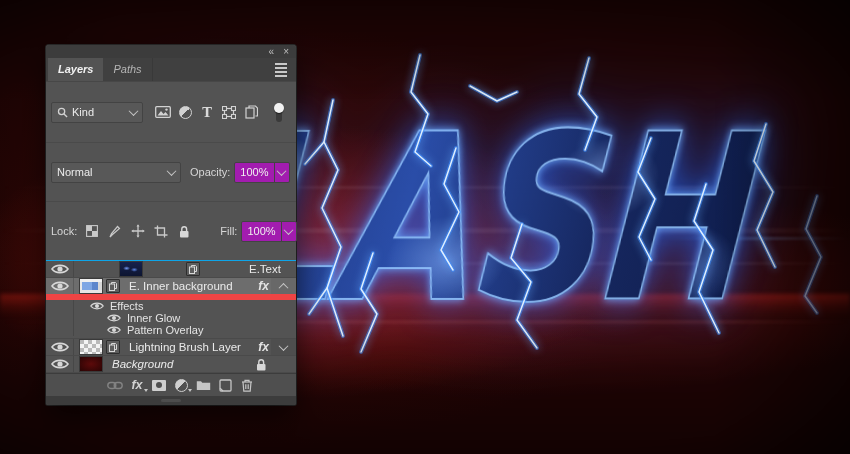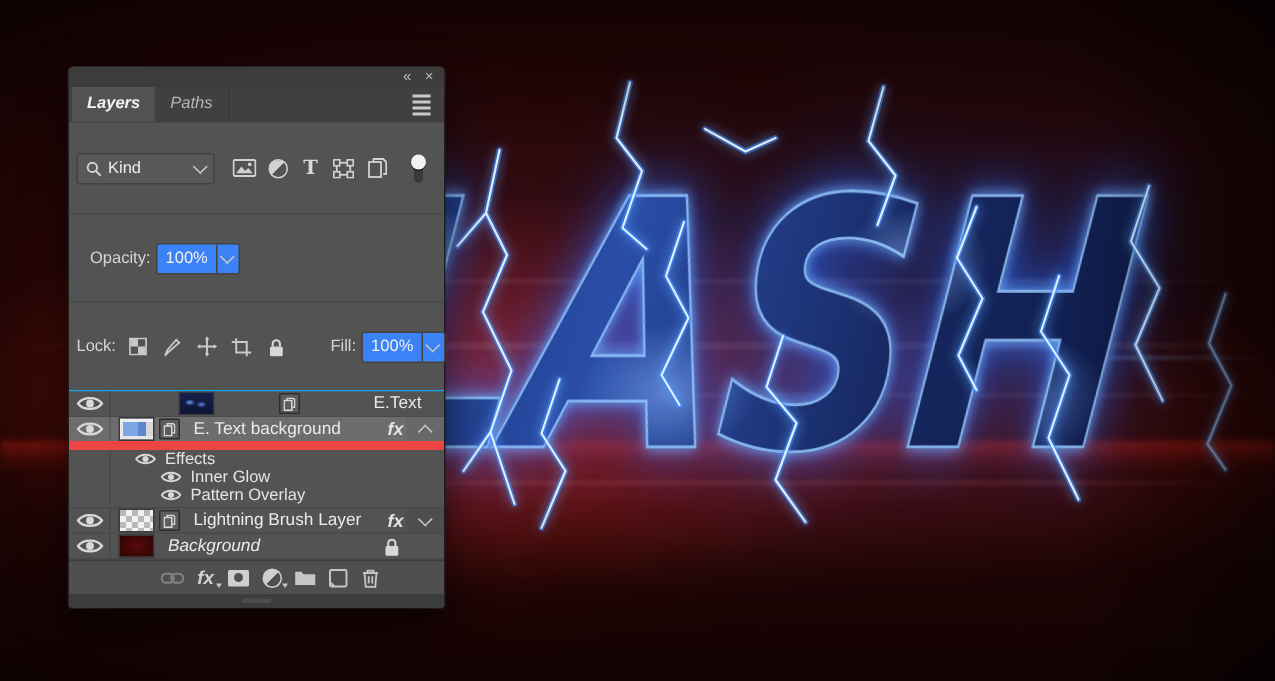--- a/index.html
+++ b/index.html
@@ -64,21 +64,21 @@
   .blend-row{height:26px;}
   .lock-row{height:26px;border-bottom:1px solid #0ea5e9;}
   .dropdown{display:flex;align-items:center;height:19px;background:#585858;border:1px solid #434343;border-radius:2px;padding:0 5px;gap:4px;}
   .dropdown .dd-label{color:#ececec;}
   .kind-dd{width:80px;}
   .blend-dd{width:118px;}
   .chev{width:6px;height:6px;border-right:1.5px solid #c6c6c6;border-bottom:1.5px solid #c6c6c6;display:inline-block;}
   .chev.down{transform:rotate(45deg) translate(-1px,-1px);}
   .chev.up{transform:rotate(-135deg) translate(-1px,-1px);}
   .dd-chev{margin-left:auto;}
-  .valuebox{display:flex;align-items:center;height:19px;background:#3b82f6;border:1px solid #434343;border-radius:2px;margin-left:4px;}
+  .valuebox{display:flex;align-items:center;height:19px;background:#a21caf;border:1px solid #434343;border-radius:2px;margin-left:4px;}
   .valuebox .val{padding:0 5px;color:#f0f0f0;}
   .valuebox .vb-chev{width:14px;align-self:stretch;display:flex;align-items:center;justify-content:center;border-left:1px solid #434343;}
   .lbl{color:#d6d6d6;}
   .fbtn{width:22px;height:20px;display:flex;align-items:center;justify-content:center;color:#d2d2d2;}
   .type-glyph{font-weight:bold;font-size:13px;font-family:"DejaVu Serif",serif;color:#d9d9d9;}
   .halfcircle{width:11px;height:11px;border-radius:50%;border:1.3px solid #d2d2d2;background:linear-gradient(135deg,#d2d2d2 50%,transparent 50%);}
   .toggle{margin-left:auto;margin-right:6px;position:relative;width:12px;height:19px;}
   .toggle .stem{position:absolute;left:3px;top:7px;width:6px;height:12px;border-radius:3px;background:#3a3a3a;}
   .toggle .ball{position:absolute;left:1px;top:0;width:10px;height:10px;border-radius:50%;background:#f2f2f2;box-shadow:0 1px 1px rgba(0,0,0,.5);}
   .lockicons{display:flex;align-items:center;gap:6px;margin-left:6px;}
@@ -239,20 +239,24 @@
           <path d="M4 3 V1 h6.5 l2 2 v8 h-2" fill="none" stroke="#d2d2d2" stroke-width="1.2"></path>
         </svg>
     </div>
     <div class="toggle">
         <span class="stem"></span>
         <span class="ball"></span>
       </div>
   </div>
 
   <div class="toolrow blend-row">
+    <div class="dropdown blend-dd">
+      <span class="dd-label">Normal</span>
+      <span class="chev down dd-chev"></span>
+    </div>
     <span class="lbl" style="margin-left:9px">Opacity:</span>
     <div class="valuebox">
       <span class="val">100%</span>
       <span class="vb-chev">
           <span class="chev down"></span>
         </span>
     </div>
   </div>
 
   <div class="toolrow lock-row">
@@ -326,21 +330,21 @@
             <use href="#eye-shape"></use>
           </svg>
       </div>
       <span class="thumb etextbg"></span>
       <span class="so-badge">
         <svg width="8" height="9" viewBox="0 0 8 9">
             <rect x="0.5" y="2" width="5" height="6.5" fill="none" stroke="#d8d8d8" stroke-width="1"></rect>
             <path d="M2.5 2 V0.5 h4 l1 1 v5 h-1.5" fill="none" stroke="#d8d8d8" stroke-width="1"></path>
           </svg>
       </span>
-      <span class="lname">E. Text background</span>
+      <span class="lname">E. Inner background</span>
       <span class="fx">fx</span>
       <span class="chev-cell" style="background:rgba(0,0,0,.04)">
           <span class="chev up"></span>
         </span>
     </div>
 
     <div class="fxrow head">
       <span class="fx-ind"></span>
       <span class="eye-sm">
         <svg width="14" height="10" viewBox="0 0 18 12">

